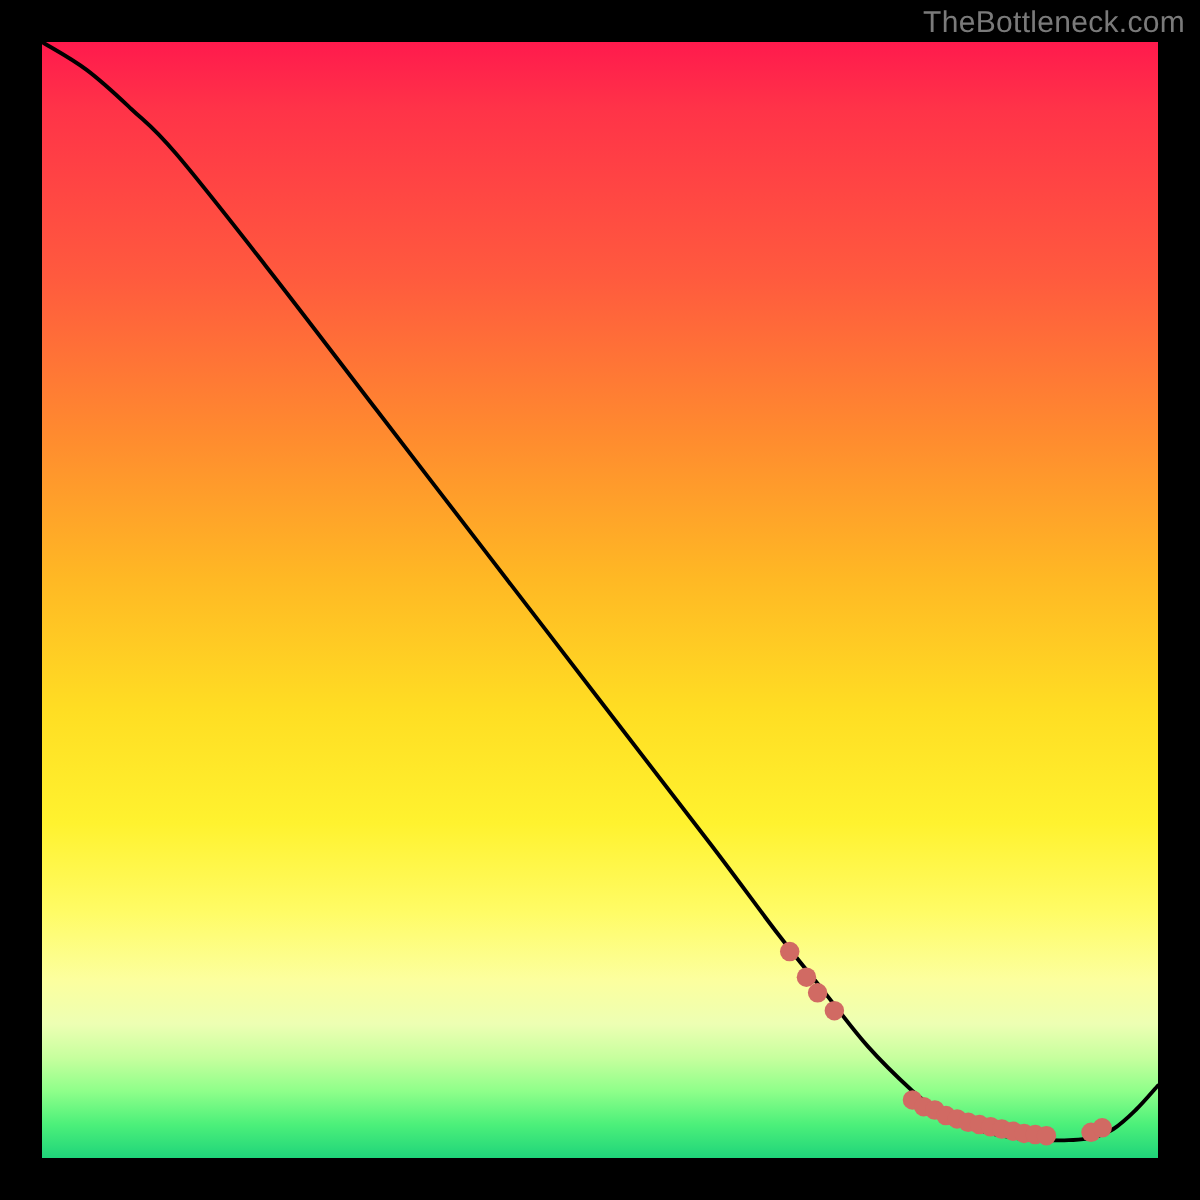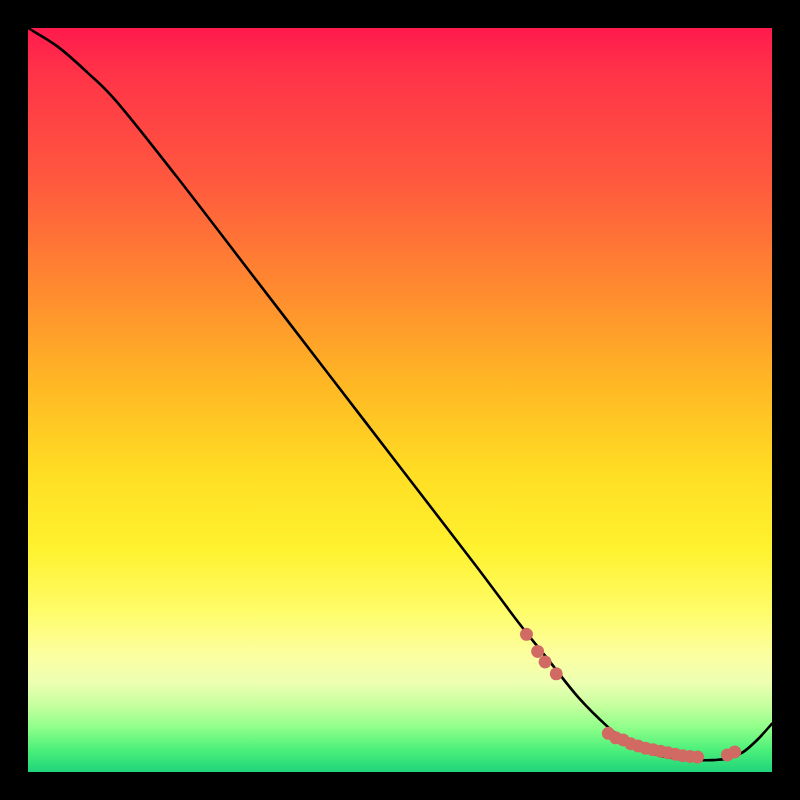--- a/index.html
+++ b/index.html
@@ -59,20 +59,21 @@
     width: 744px;
     height: 744px;
     overflow: visible;
   }
 </style>
 </head>
 <body>
 
 <div class="frame">
 
+  <div class="watermark">TheBottleneck.com</div>
 
   <div class="plot-area">
     <svg class="curve" viewBox="0 0 744 744" preserveAspectRatio="none">
       <path id="curve-path" fill="none" stroke="#000" stroke-width="2.6" stroke-linecap="round" stroke-linejoin="round" d="M 0.00 0.00 C 5.36 3.35, 19.05 10.56, 29.76 18.60 C 40.47 26.64, 48.81 34.60, 59.52 44.64 C 70.23 54.68, 73.21 55.65, 89.28 74.40 C 105.35 93.15, 124.69 118.00, 148.80 148.80 C 172.91 179.60, 196.42 210.70, 223.20 245.52 C 249.98 280.34, 270.82 307.42, 297.60 342.24 C 324.38 377.06, 345.22 404.14, 372.00 438.96 C 398.78 473.78, 424.97 507.56, 446.40 535.68 C 467.83 563.80, 477.65 577.79, 491.04 595.20 C 504.43 612.61, 510.09 619.01, 520.80 632.40 C 531.51 645.79, 539.85 657.55, 550.56 669.60 C 561.27 681.65, 572.28 691.99, 580.32 699.36 C 588.36 706.73, 589.84 706.90, 595.20 710.52 C 600.56 714.14, 604.72 716.77, 610.08 719.45 C 615.44 722.13, 619.60 723.66, 624.96 725.40 C 630.32 727.14, 634.48 728.05, 639.84 729.12 C 645.20 730.19, 649.36 730.82, 654.72 731.35 C 660.08 731.89, 664.24 731.96, 669.60 732.10 C 674.96 732.23, 679.12 732.36, 684.48 732.10 C 689.84 731.83, 694.00 731.95, 699.36 730.61 C 704.72 729.27, 708.88 728.00, 714.24 724.66 C 719.60 721.31, 723.76 717.23, 729.12 712.01 C 734.48 706.79, 741.32 698.59, 744.00 695.64"></path>
       <g id="markers-group">
           <circle cx="498.48" cy="606.36" r="6.5" fill="#d16a63" stroke="#b24f49" stroke-width="0"></circle>
           <circle cx="509.64" cy="623.47" r="6.5" fill="#d16a63" stroke="#b24f49" stroke-width="0"></circle>
           <circle cx="517.08" cy="633.89" r="6.5" fill="#d16a63" stroke="#b24f49" stroke-width="0"></circle>
           <circle cx="528.24" cy="645.79" r="6.5" fill="#d16a63" stroke="#b24f49" stroke-width="0"></circle>
           <circle cx="580.32" cy="705.31" r="6.5" fill="#d16a63" stroke="#b24f49" stroke-width="0"></circle>

